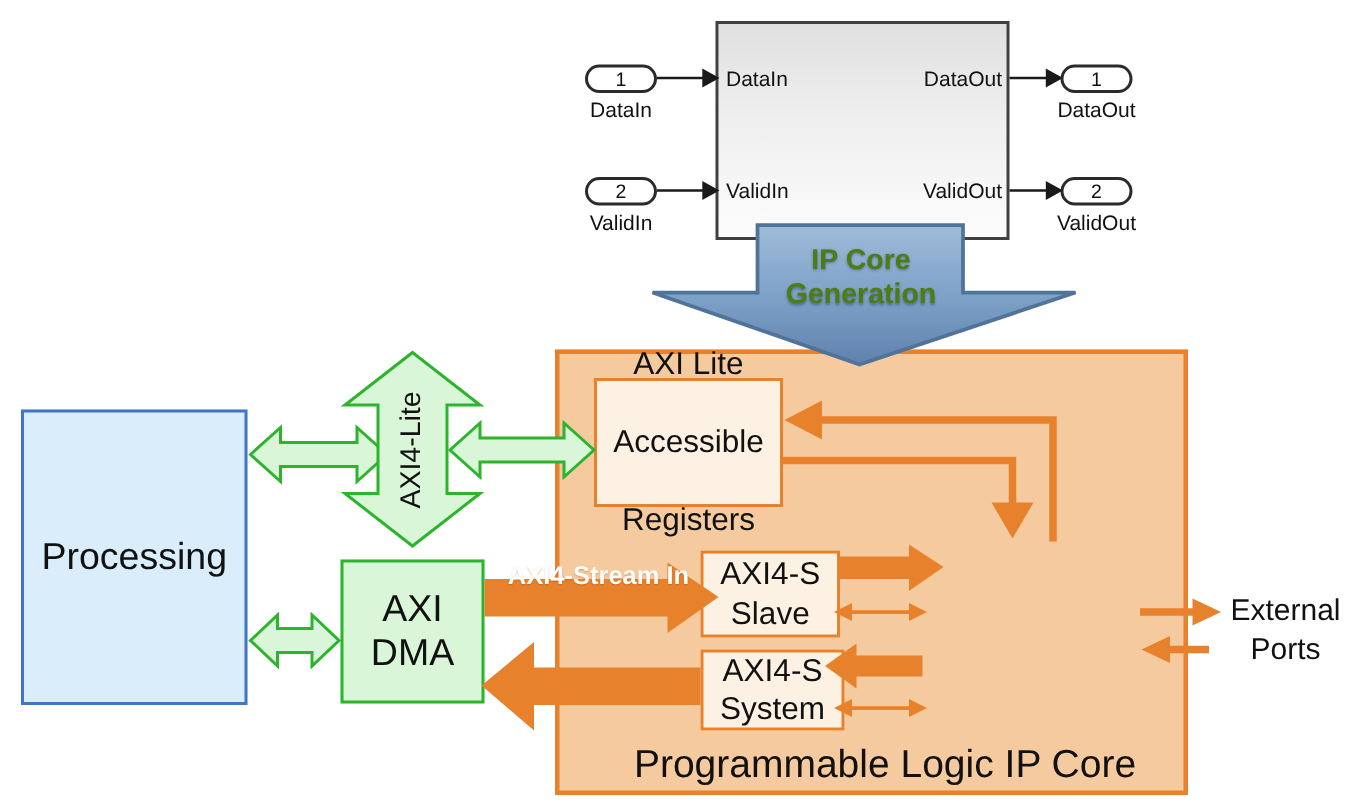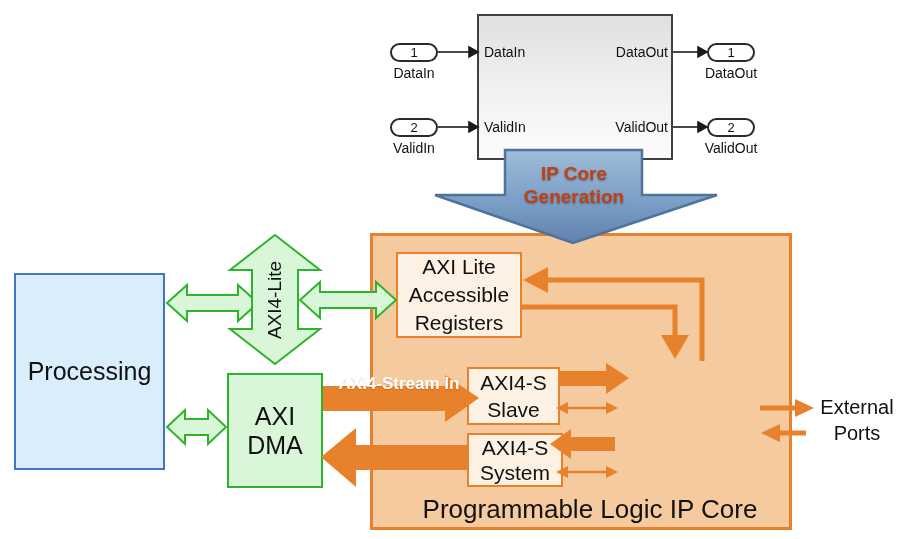--- a/index.html
+++ b/index.html
@@ -16,42 +16,42 @@
     border:2px solid #404040;
   }
   .port-oval{
     width:48px;height:19px;background:#fff;border:2px solid #2b2b2b;border-radius:10px;
     font-size:13px;line-height:15px;text-align:center;font-weight:400;
   }
   .oval-label{width:70px;text-align:center;font-size:14px;line-height:18px;}
   .blk-port{font-size:14px;line-height:18px;}
   
   .ipgen-text{
-    width:150px;text-align:center;color:#c2410c;font-weight:bold;font-size:19px;line-height:22px;
+    width:150px;text-align:center;color:#4d7c0f;font-weight:bold;font-size:19px;line-height:22px;
     text-shadow:0 1px 2px rgba(20,40,80,.45);
   }
   
   .box{
     display:flex;flex-direction:column;align-items:center;justify-content:center;
     text-align:center;
   }
   .container-orange{
     left:370px;top:233px;width:422px;height:297px;
     background:#f6ca9f;border:3px solid #e8812c;
   }
   .ps-box{
     left:14px;top:273px;width:151px;height:197px;
     background:#daedfb;border:2.5px solid #4176c4;font-size:25px;line-height:31px;
   }
   .dma-box{
-    left:227px;top:373px;width:96px;height:115px;
+    left:227px;top:373px;width:96px;height:96px;
     background:#d9f6d9;border:2.5px solid #2cb42c;font-size:25px;line-height:29px;
   }
   .cream{background:#fcf1e3;border:2.5px solid #e8812c;}
-  .reg-box{left:396px;top:252px;width:126px;height:86px;font-size:21px;line-height:28px;}
+  .reg-box{left:396px;top:252px;width:126px;height:86px;font-size:21px;line-height:28px;gap:24px;}
   .slave-box{left:467px;top:367px;width:93px;height:58px;font-size:21px;line-height:27px;}
   .master-box{left:467px;top:433px;width:96px;height:54px;font-size:21px;line-height:25px;}
   .alg-box{left:613px;top:360px;width:147px;height:123px;font-size:21px;line-height:26px;}
   .container-label{
     left:380px;top:494px;width:420px;text-align:center;font-size:26px;line-height:30px;
   }
   .ext-label{left:810px;top:394px;width:94px;text-align:center;font-size:20px;line-height:26px;}
   .lite-label{
     left:210px;top:288px;width:130px;height:24px;text-align:center;
     font-size:19px;line-height:24px;transform:rotate(-90deg);

